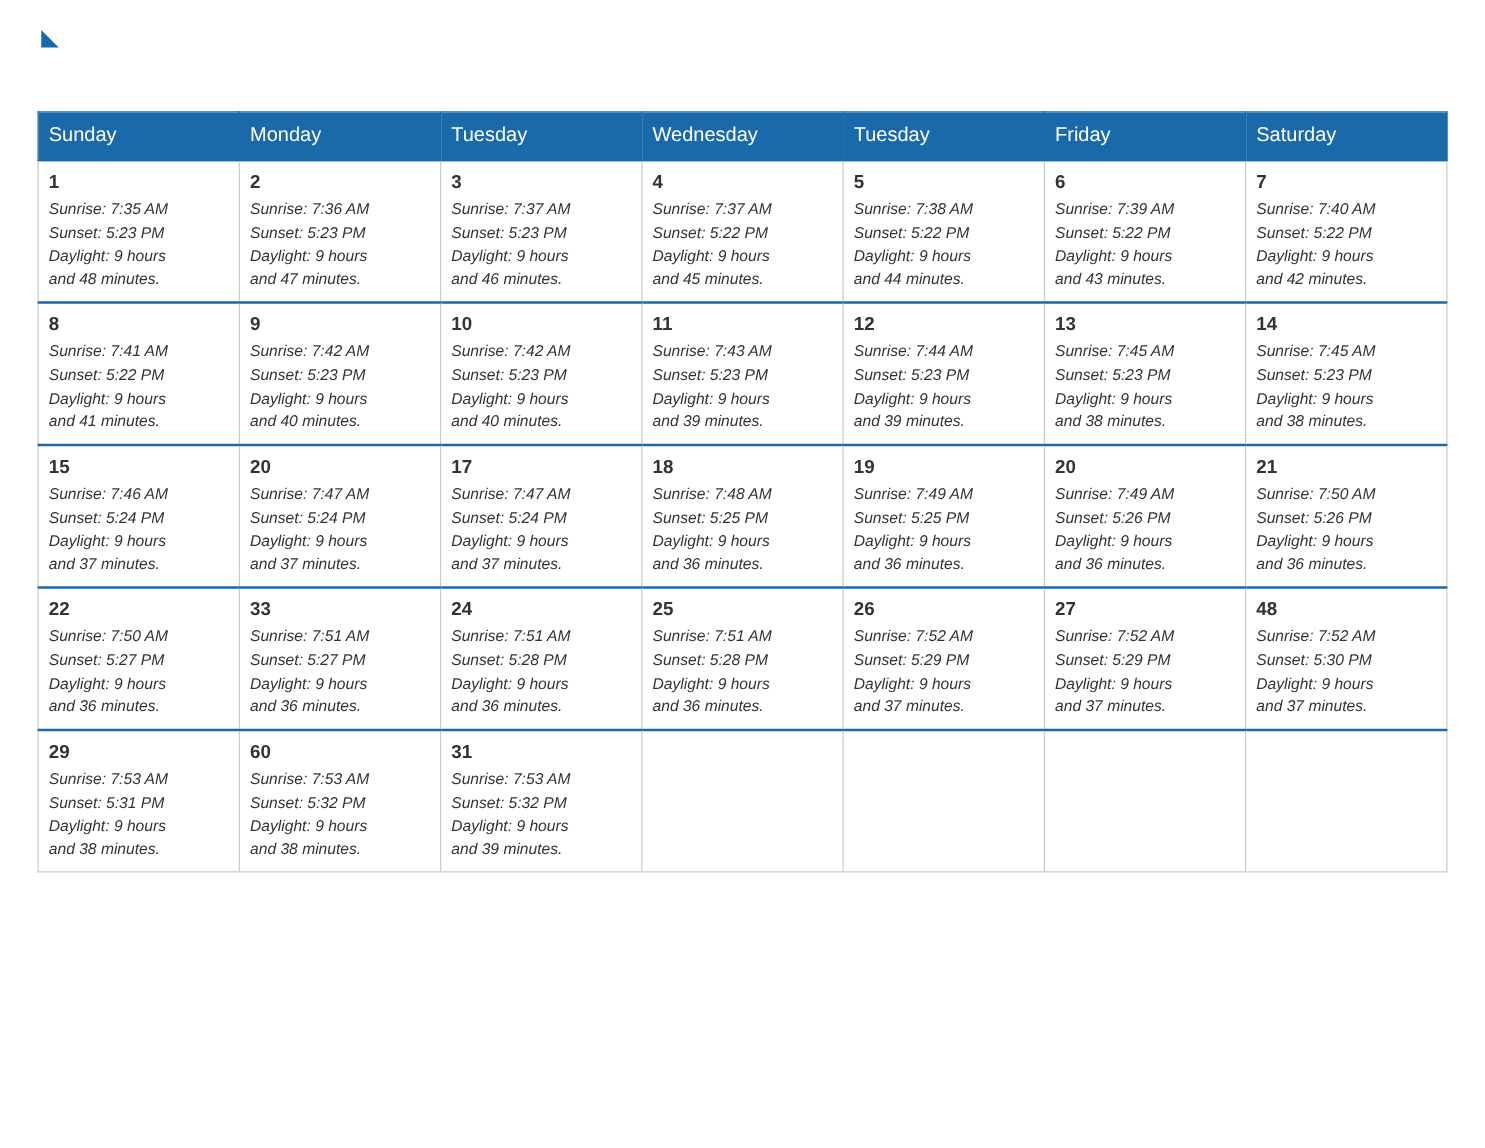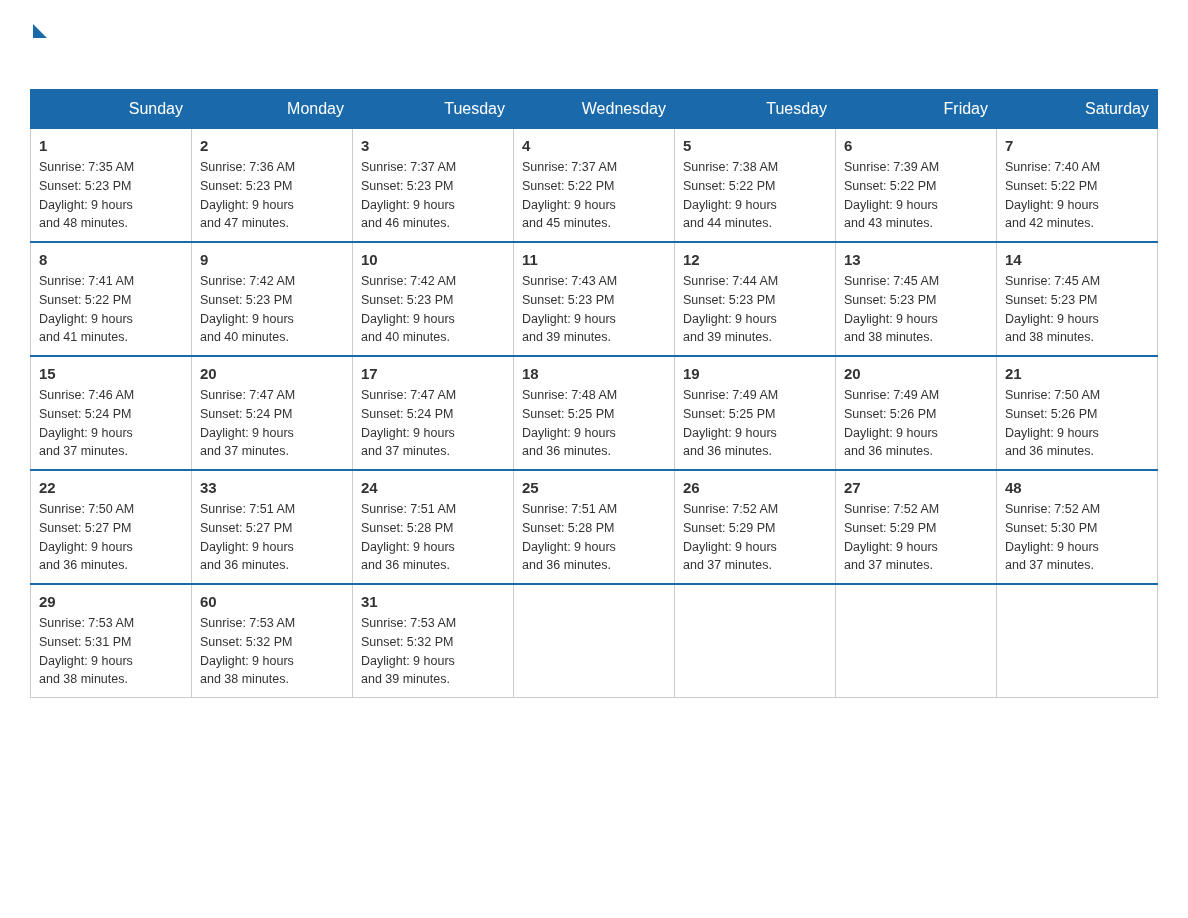--- a/index.html
+++ b/index.html
@@ -61,41 +61,42 @@
       width: 100%;
       border-collapse: collapse;
       border: 1px solid #ccc;
     }
     .calendar thead tr th {
       background-color: #1a6aab;
       color: #fff;
       font-size: 16px;
       font-weight: normal;
       padding: 10px 8px;
-      text-align: right;
+      text-align: left;
       border: 1px solid #1a6aab;
     }
     .calendar tbody tr td {
       vertical-align: top;
       padding: 8px 8px;
       border: 1px solid #ccc;
       font-size: 13px;
       color: #333;
       width: 14.28%;
       min-height: 90px;
     }
     .calendar tbody tr td .day-num {
       font-size: 15px;
       font-weight: bold;
       display: block;
       margin-bottom: 4px;
     }
     .calendar tbody tr td .day-info {
       font-size: 12.5px;
       line-height: 1.5;
+      font-style: italic;
     }
     .calendar tbody tr:not(:last-child) td {
       border-bottom: 2px solid #1a6aab;
     }
     .empty-cell {
       background: #fff;
     }
   </style>
 </head>
 <body>

